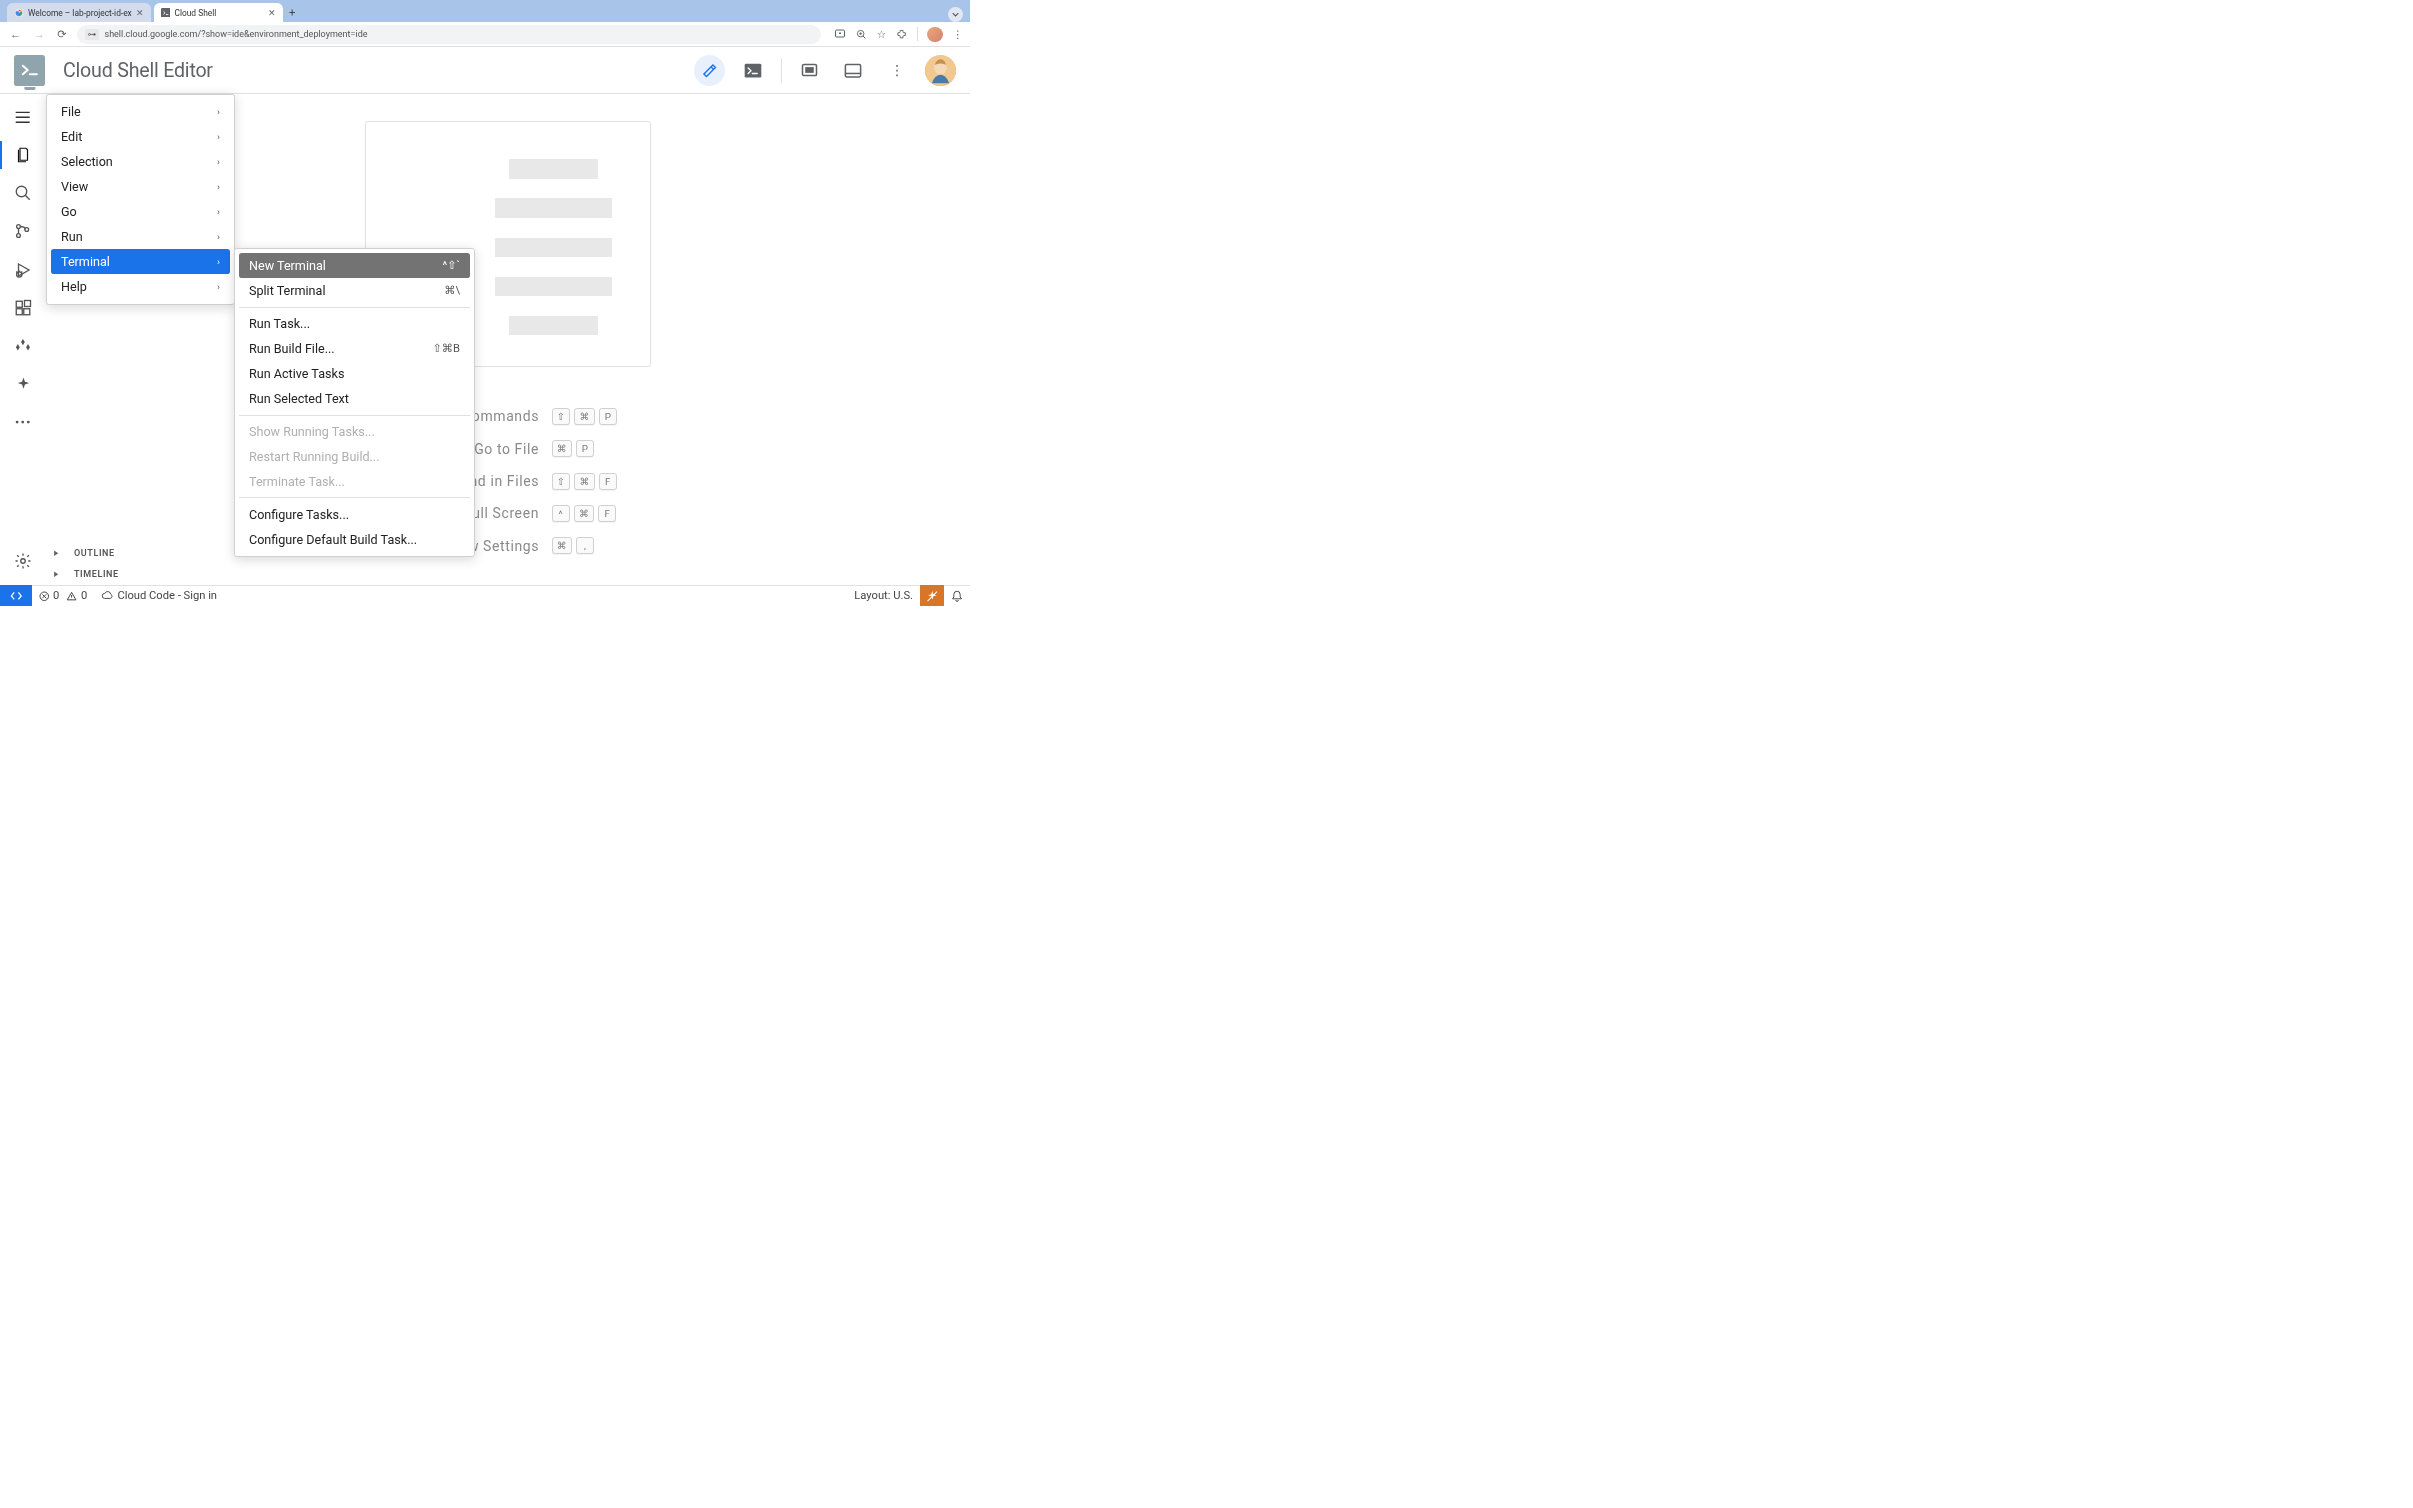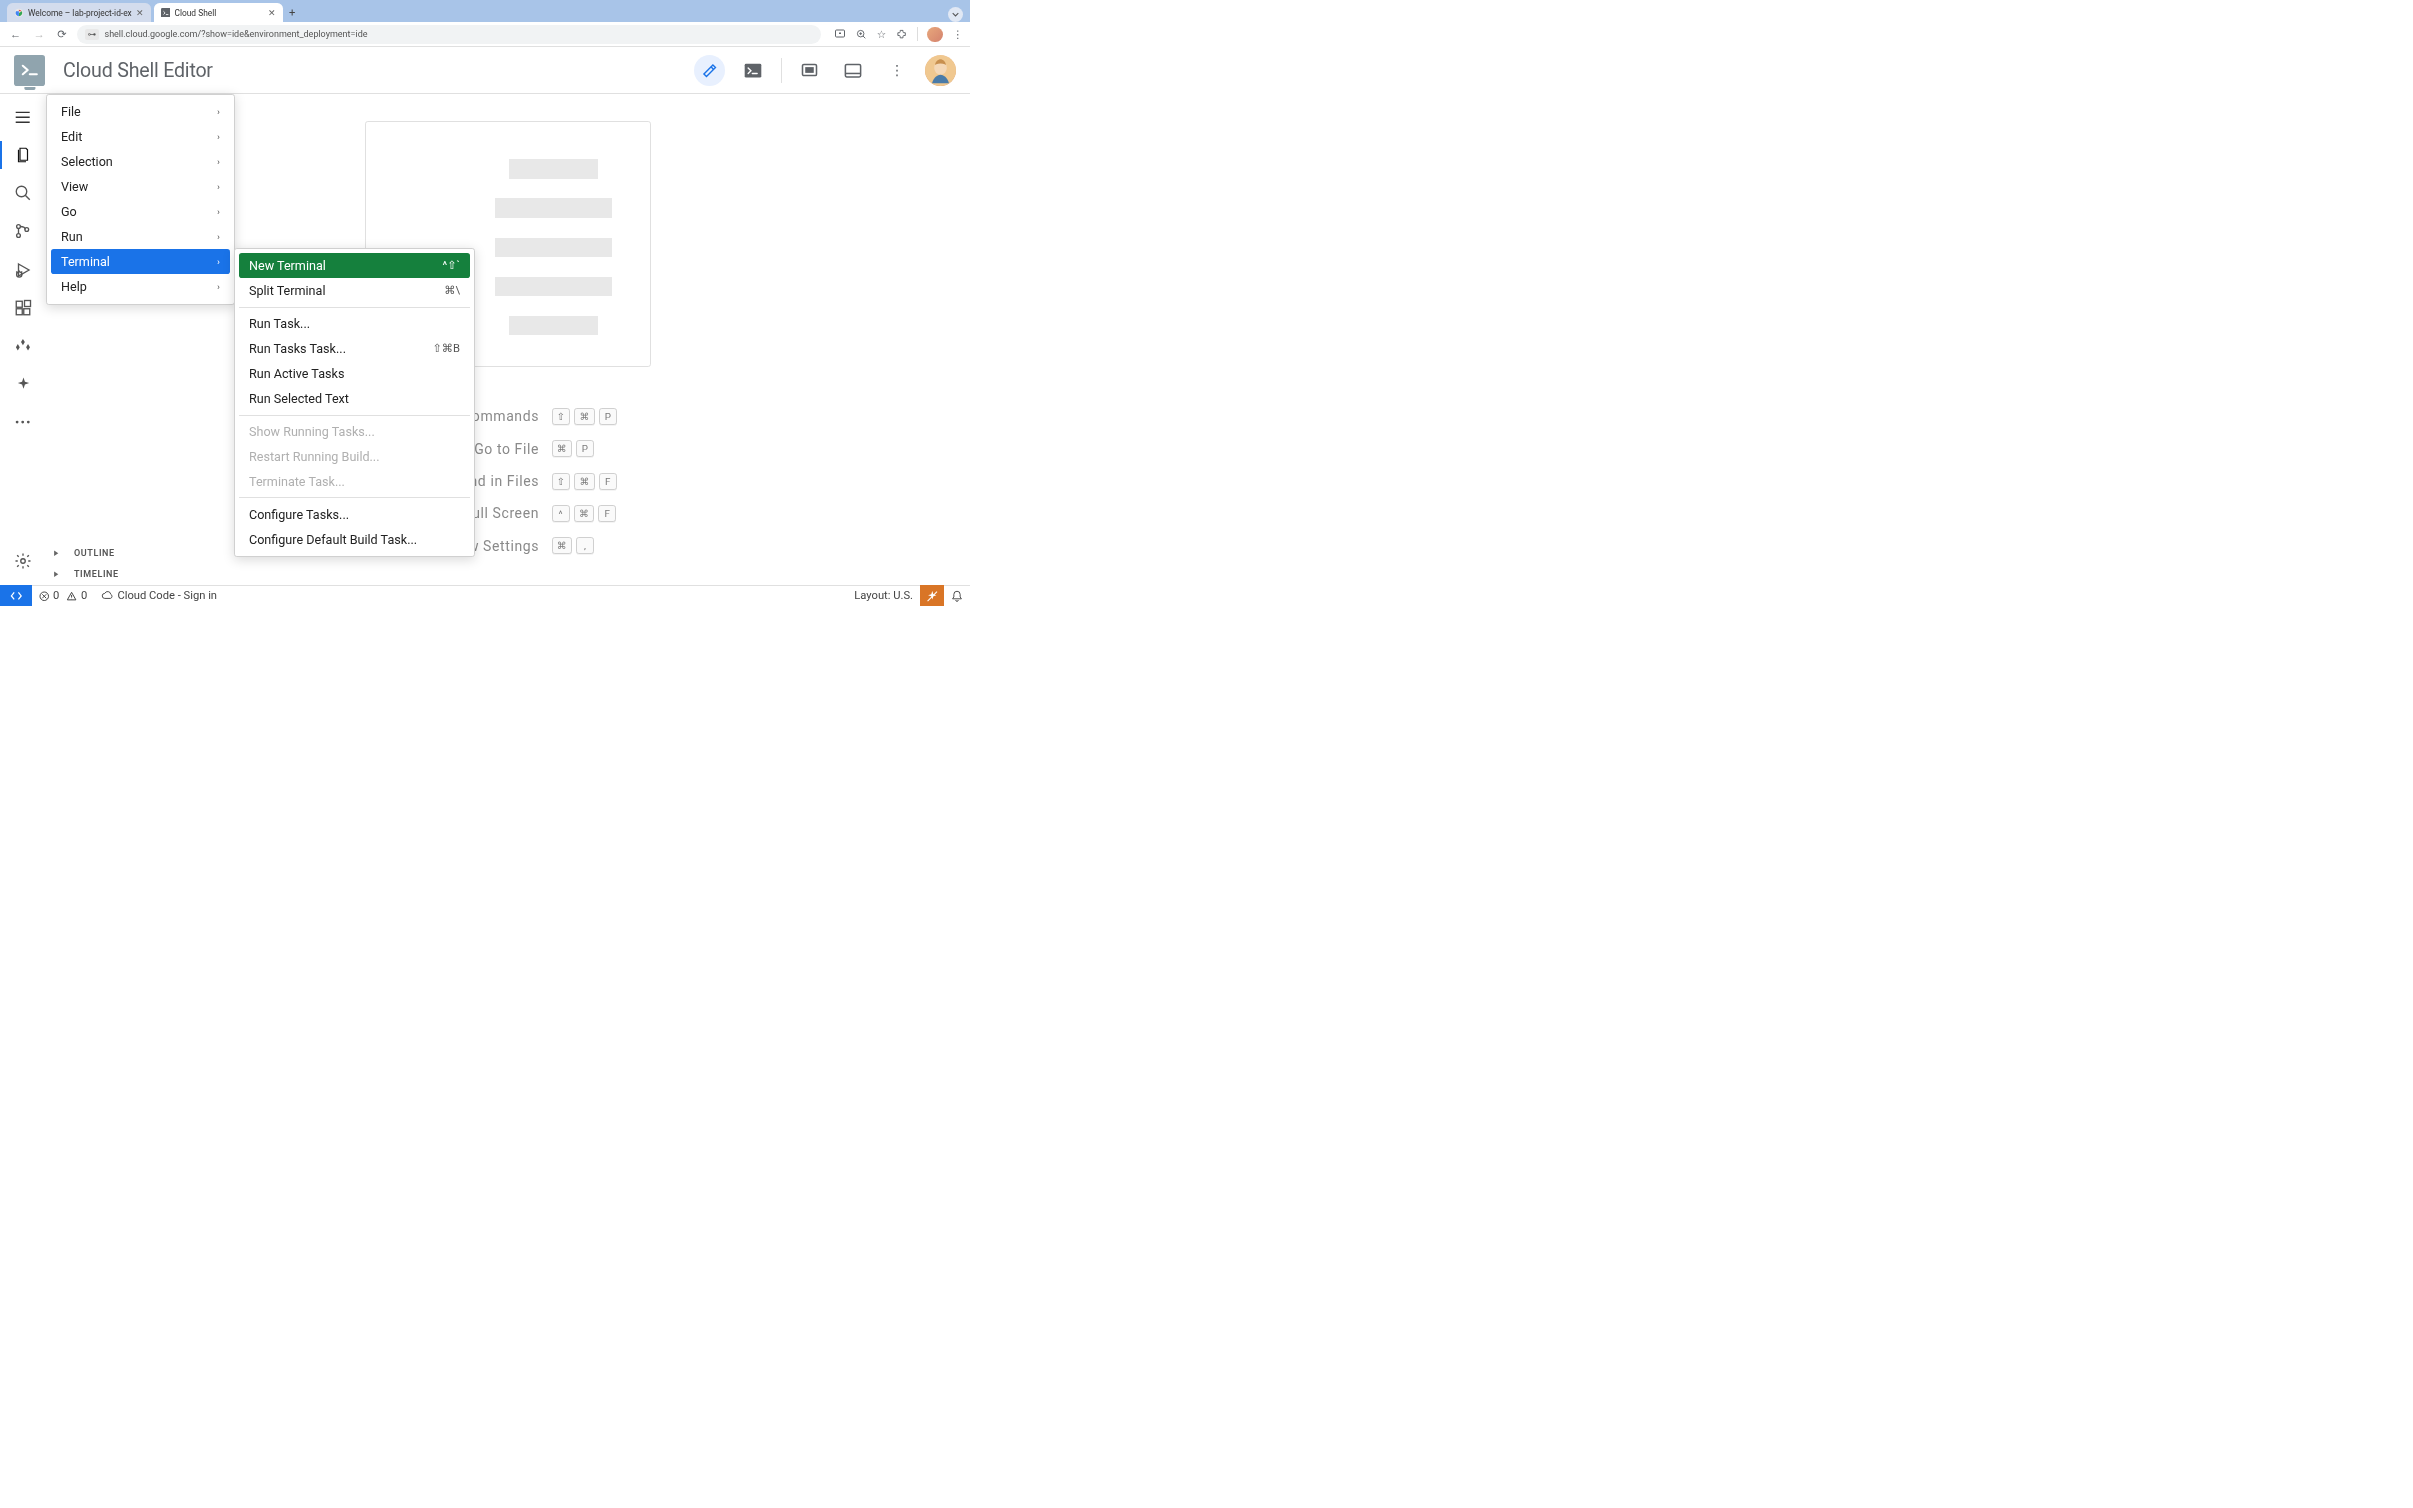--- a/index.html
+++ b/index.html
@@ -71,21 +71,21 @@
 
 
 .menu { position: absolute; top: 0; left: 46px; width: 189px; background: #fff; border: 0.7px solid #d0d0d0; border-radius: 2.8px; box-shadow: 0 2.8px 11.2px rgba(0,0,0,0.15); padding: 4.2px; z-index: 20; }
 .menu-item { height: 25px; display: flex; align-items: center; padding: 0 9.8px; font-size: 12.6px; color: #222; border-radius: 2.8px; cursor: pointer; position: relative; }
 .menu-item .chev { margin-left: auto; color: #555; font-size: 9.8px; }
 .menu-item.highlight { background: #1a73e8; color: #fff; }
 .menu-item.highlight .chev { color: #fff; }
 
 .submenu { position: absolute; top: 154px; left: 234px; width: 241px; background: #fff; border: 0.7px solid #d0d0d0; border-radius: 2.8px; box-shadow: 0 2.8px 11.2px rgba(0,0,0,0.15); padding: 4.2px; z-index: 21; }
 .submenu-item { height: 25px; display: flex; align-items: center; padding: 0 9.8px; font-size: 12.6px; color: #222; border-radius: 2.8px; cursor: pointer; }
-.submenu-item.highlight { background: #15803d; color: #fff; }
+.submenu-item.highlight { background: #737373; color: #fff; }
 .submenu-item.disabled { color: #b0b0b0; cursor: default; }
 .submenu-item .shortcut { margin-left: auto; font-size: 11.2px; color: #555; }
 .submenu-item.highlight .shortcut { color: #fff; }
 .submenu-sep { height: 0.7px; background: #e0e0e0; margin: 3.5px 0; }
 
 
 .status-bar { height: 21px; background: #fff; border-top: 0.7px solid #e0e0e0; display: flex; align-items: center; font-size: 11.2px; color: #444; }
 .status-remote { width: 32px; height: 21px; background: #1a73e8; color: #fff; display: flex; align-items: center; justify-content: center; font-size: 10.5px; }
 .status-item { padding: 0 7px; display: flex; align-items: center; gap: 3.5px; height: 100%; cursor: pointer; }
 .status-right { margin-left: auto; display: flex; align-items: center; height: 100%; }
@@ -379,21 +379,21 @@
     </div>
     <div class="submenu-item">
       <span>Split Terminal</span>
       <span class="shortcut">⌘\</span>
     </div>
     <div class="submenu-sep"></div>
     <div class="submenu-item">
         <span>Run Task...</span>
       </div>
     <div class="submenu-item">
-      <span>Run Tasks Task...</span>
+      <span>Run Build File...</span>
       <span class="shortcut">⇧⌘B</span>
     </div>
     <div class="submenu-item">
         <span>Run Active Tasks</span>
       </div>
     <div class="submenu-item">
         <span>Run Selected Text</span>
       </div>
     <div class="submenu-sep"></div>
     <div class="submenu-item disabled">

